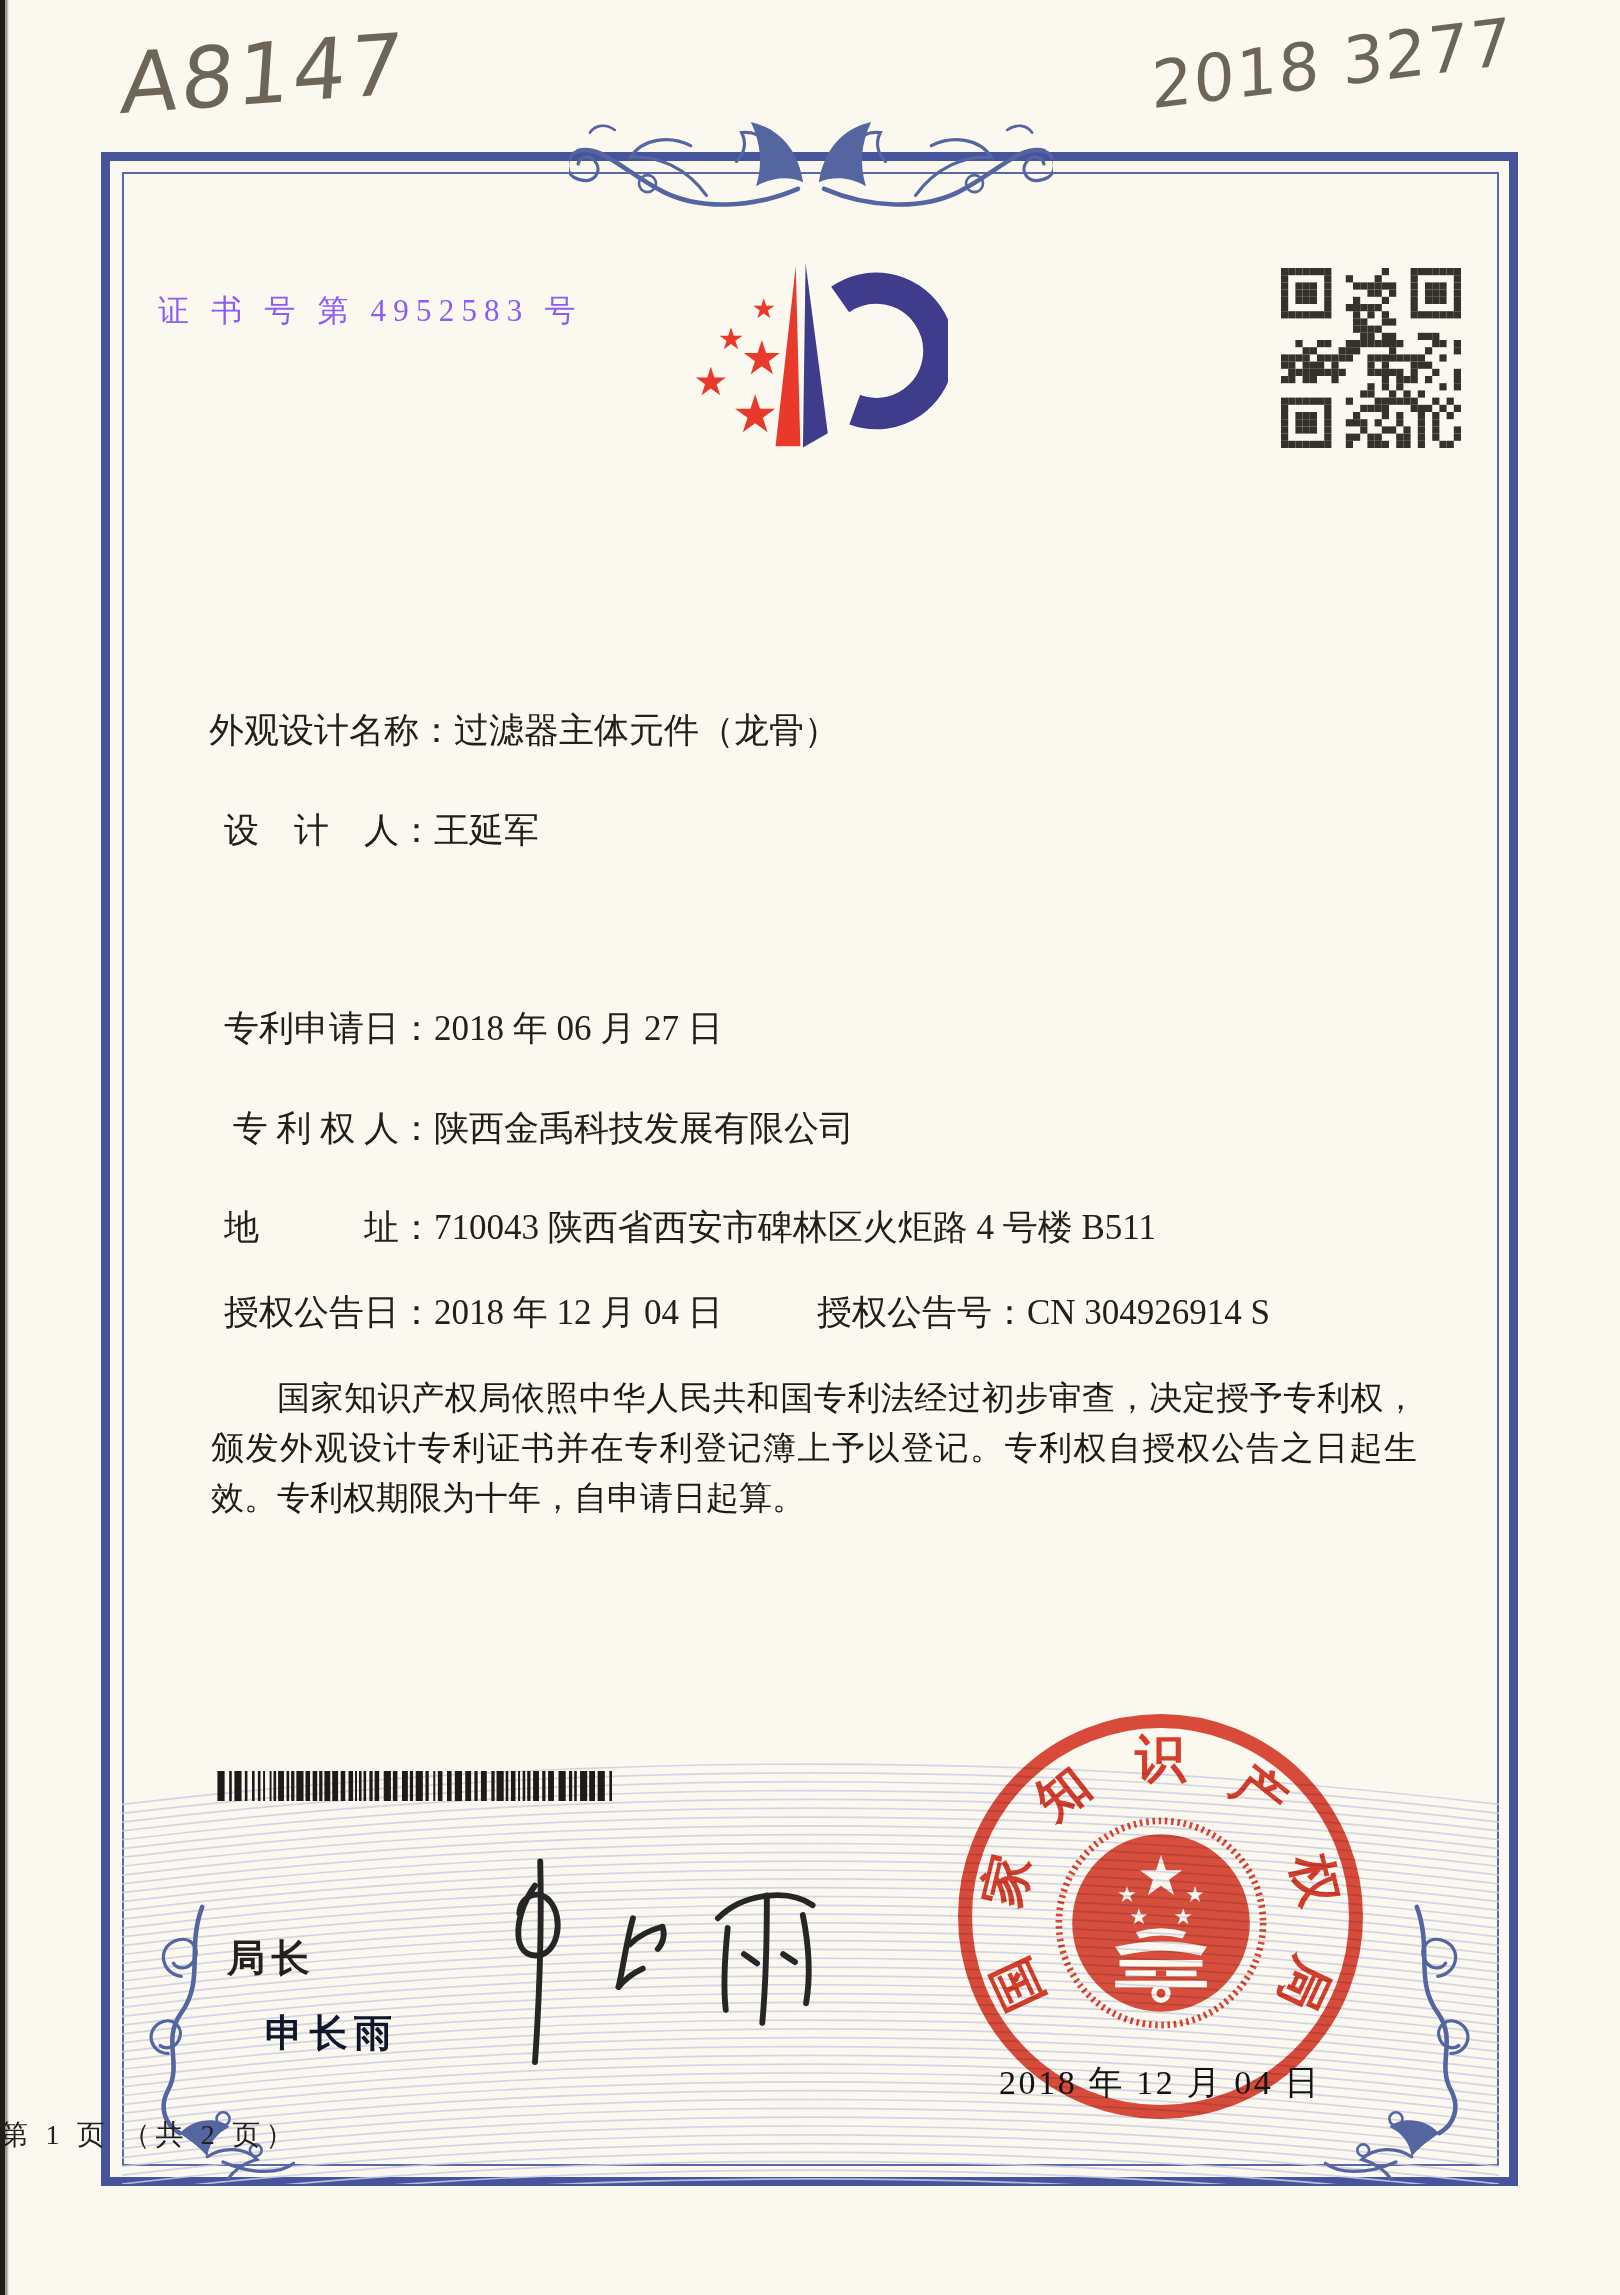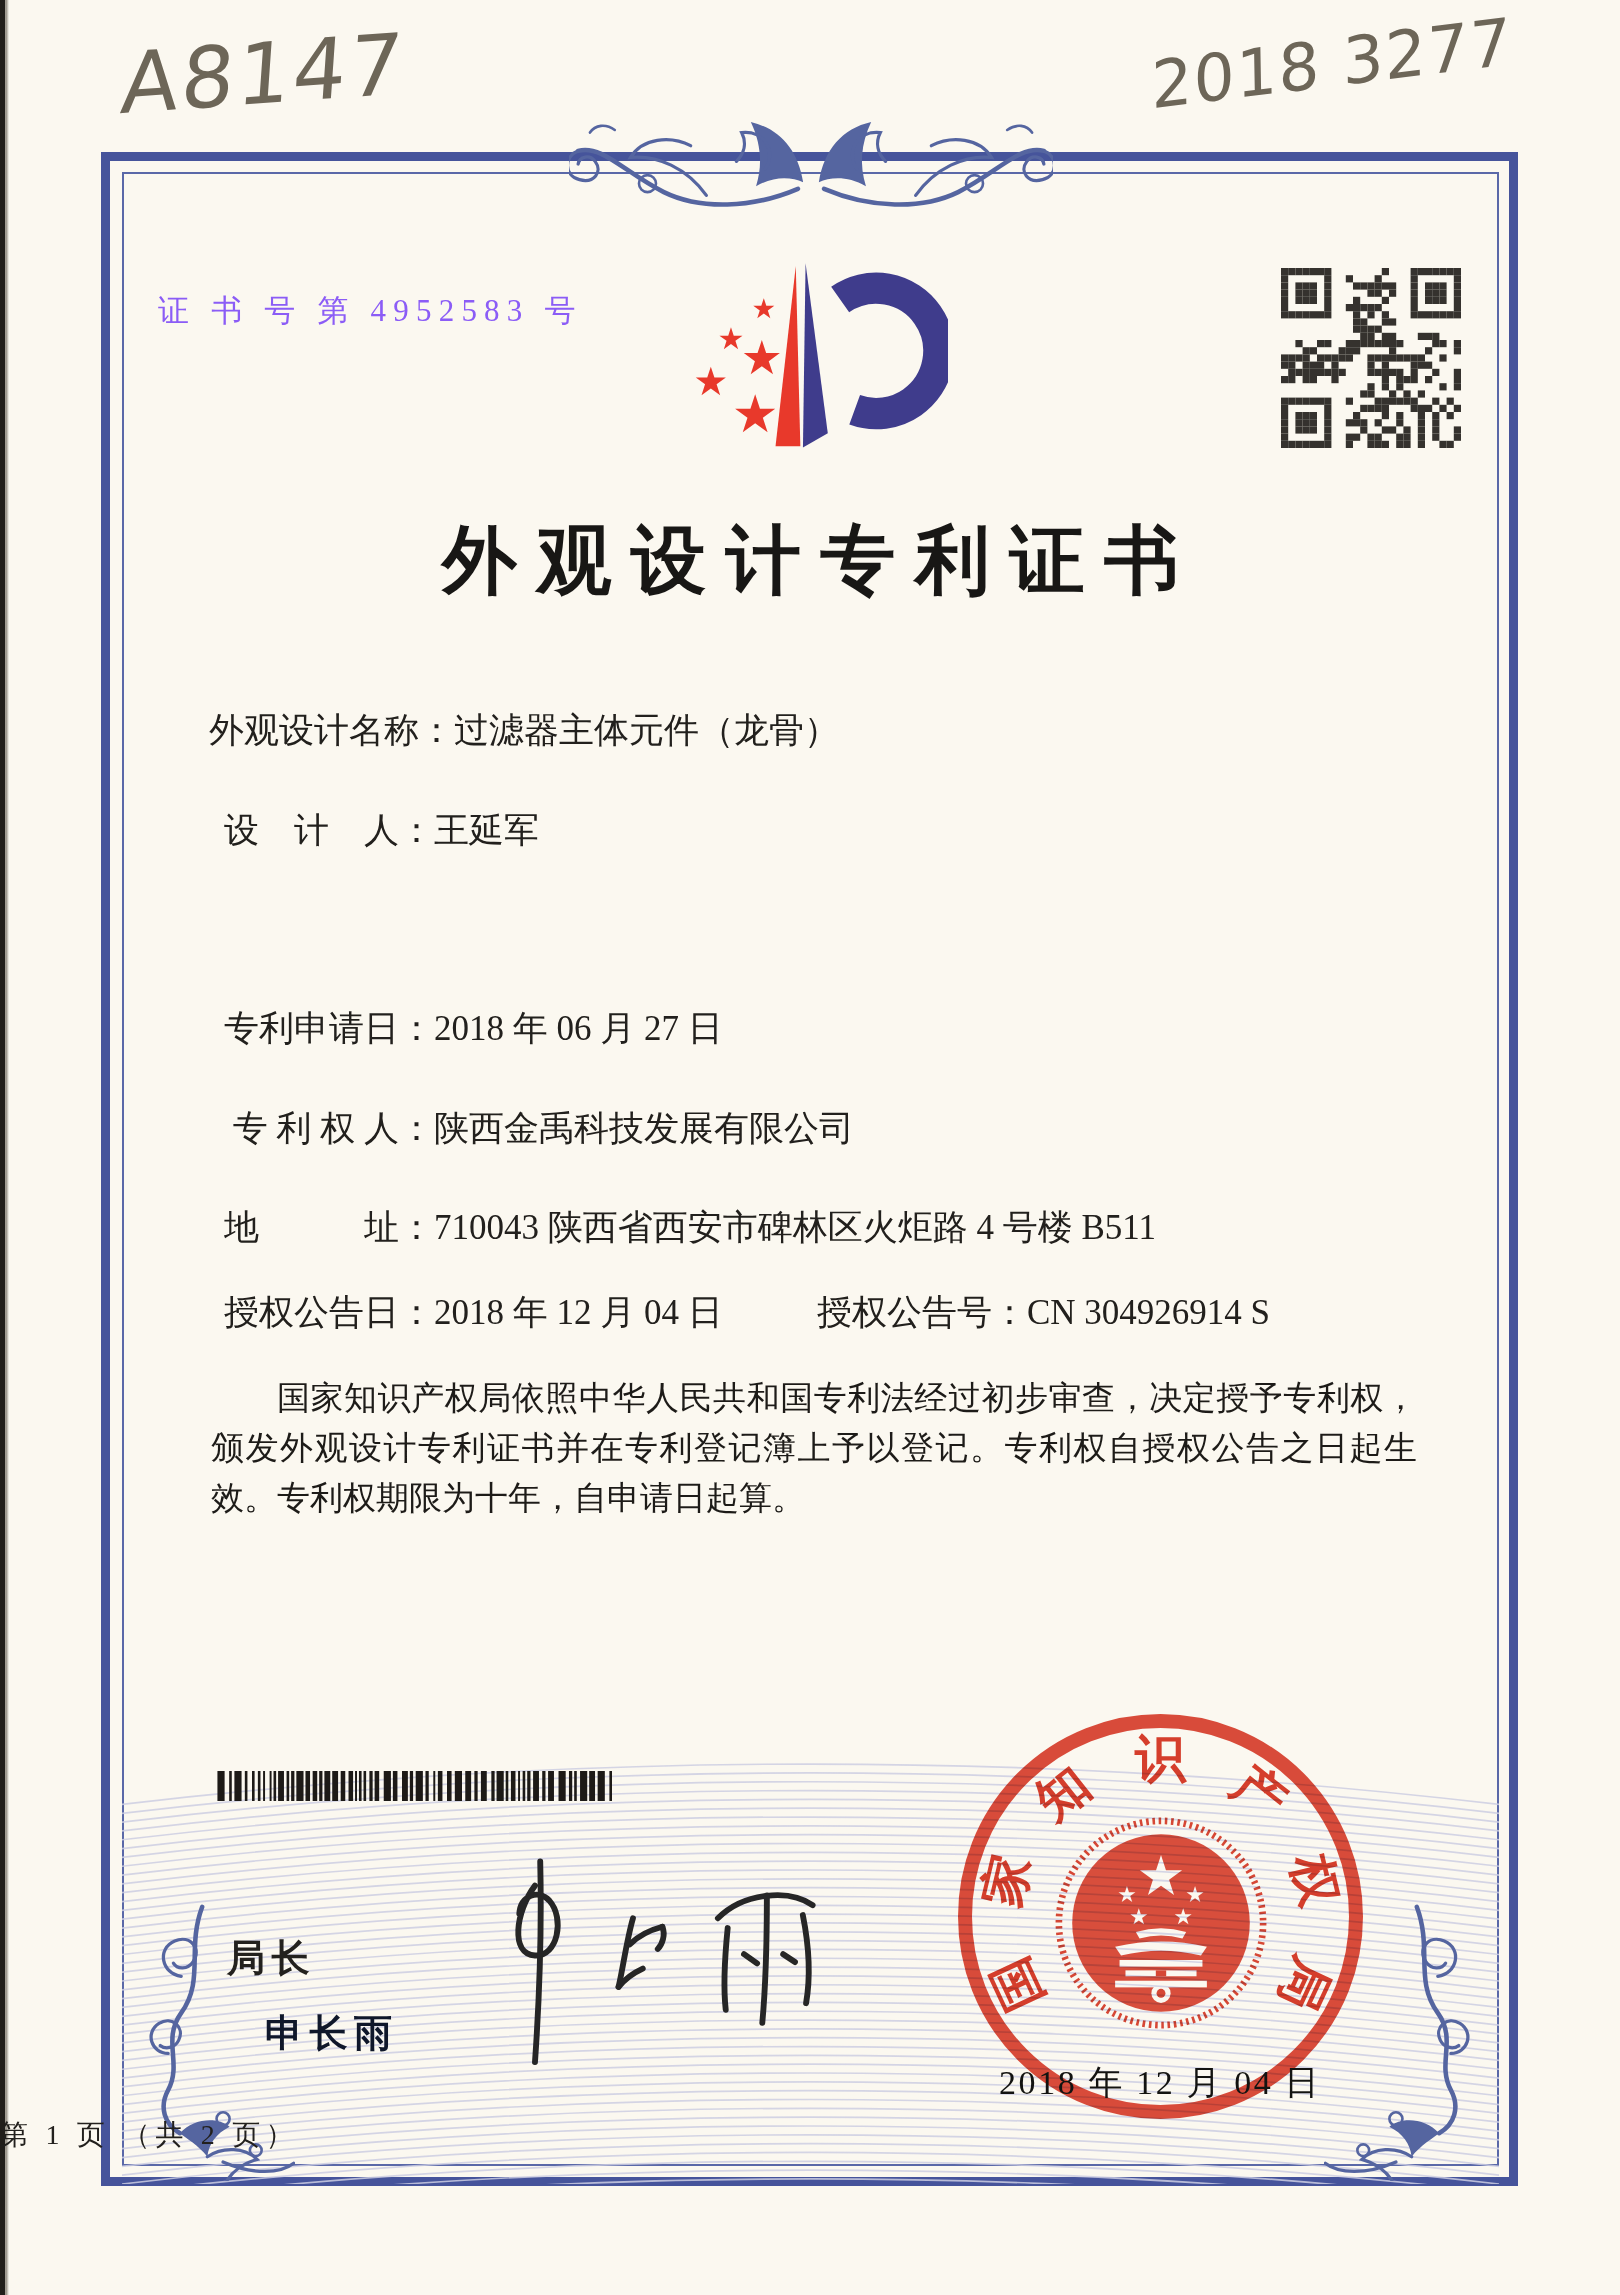--- a/index.html
+++ b/index.html
@@ -373,21 +373,20 @@
         <rect x="13" y="24" width="1" height="1"></rect>
         <rect x="14" y="24" width="1" height="1"></rect>
         <rect x="16" y="24" width="1" height="1"></rect>
         <rect x="17" y="24" width="1" height="1"></rect>
         <rect x="19" y="24" width="1" height="1"></rect>
         <rect x="22" y="24" width="1" height="1"></rect>
         <rect x="23" y="24" width="1" height="1"></rect>
       </g>
     </svg>
 
-  <div class="abs" id="title">外观设计专利证书</div>
 
   <div class="abs row" style="top:707px">
     <span class="lab">外观设计名称：</span><span>过滤器主体元件（龙骨）</span></div>
   <div class="abs row" style="top:807px">
     <span class="lab">设　计　人：</span><span>王延军</span></div>
   <div class="abs row" style="top:1005px">
     <span class="lab">专利申请日：</span><span>2018 年 06 月 27 日</span></div>
   <div class="abs row" style="top:1105px">
     <span class="lab">专 利 权 人：</span><span>陕西金禹科技发展有限公司</span></div>
   <div class="abs row" style="top:1204px">

